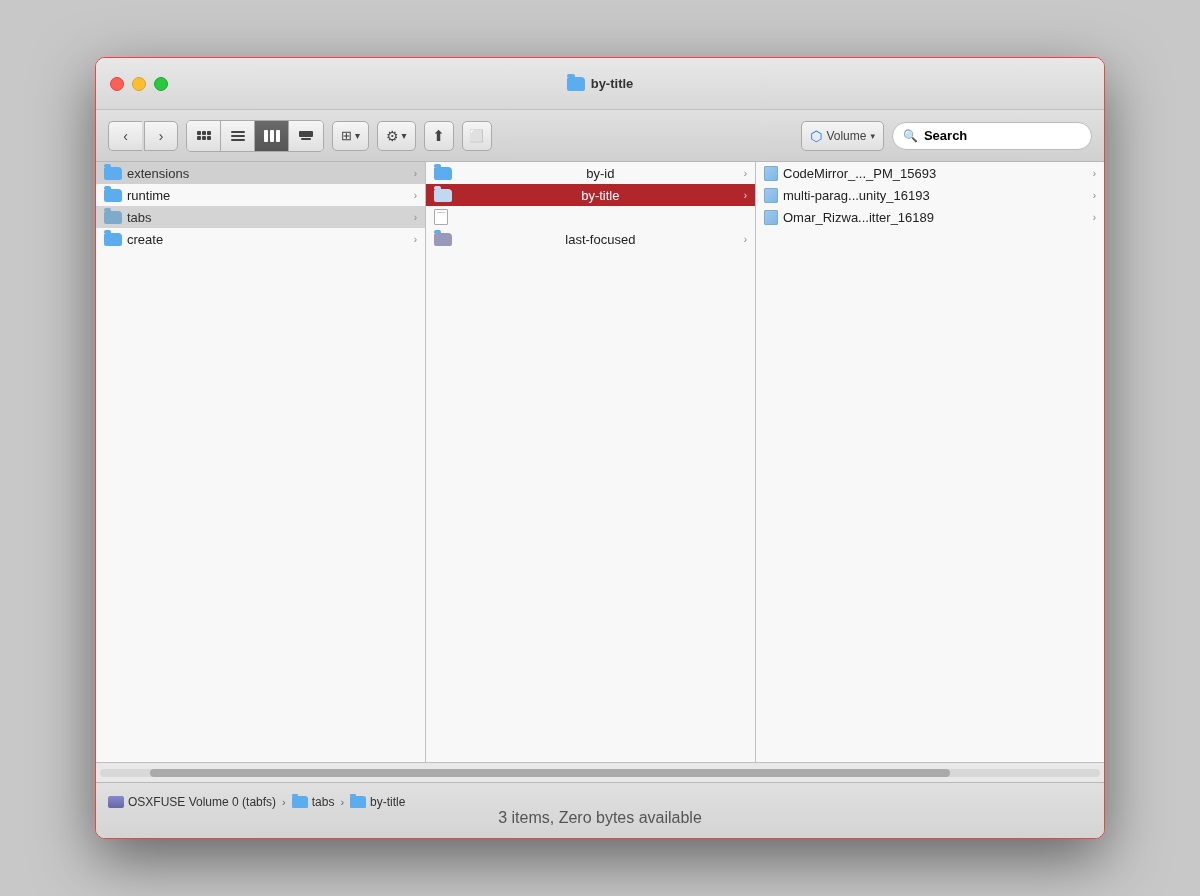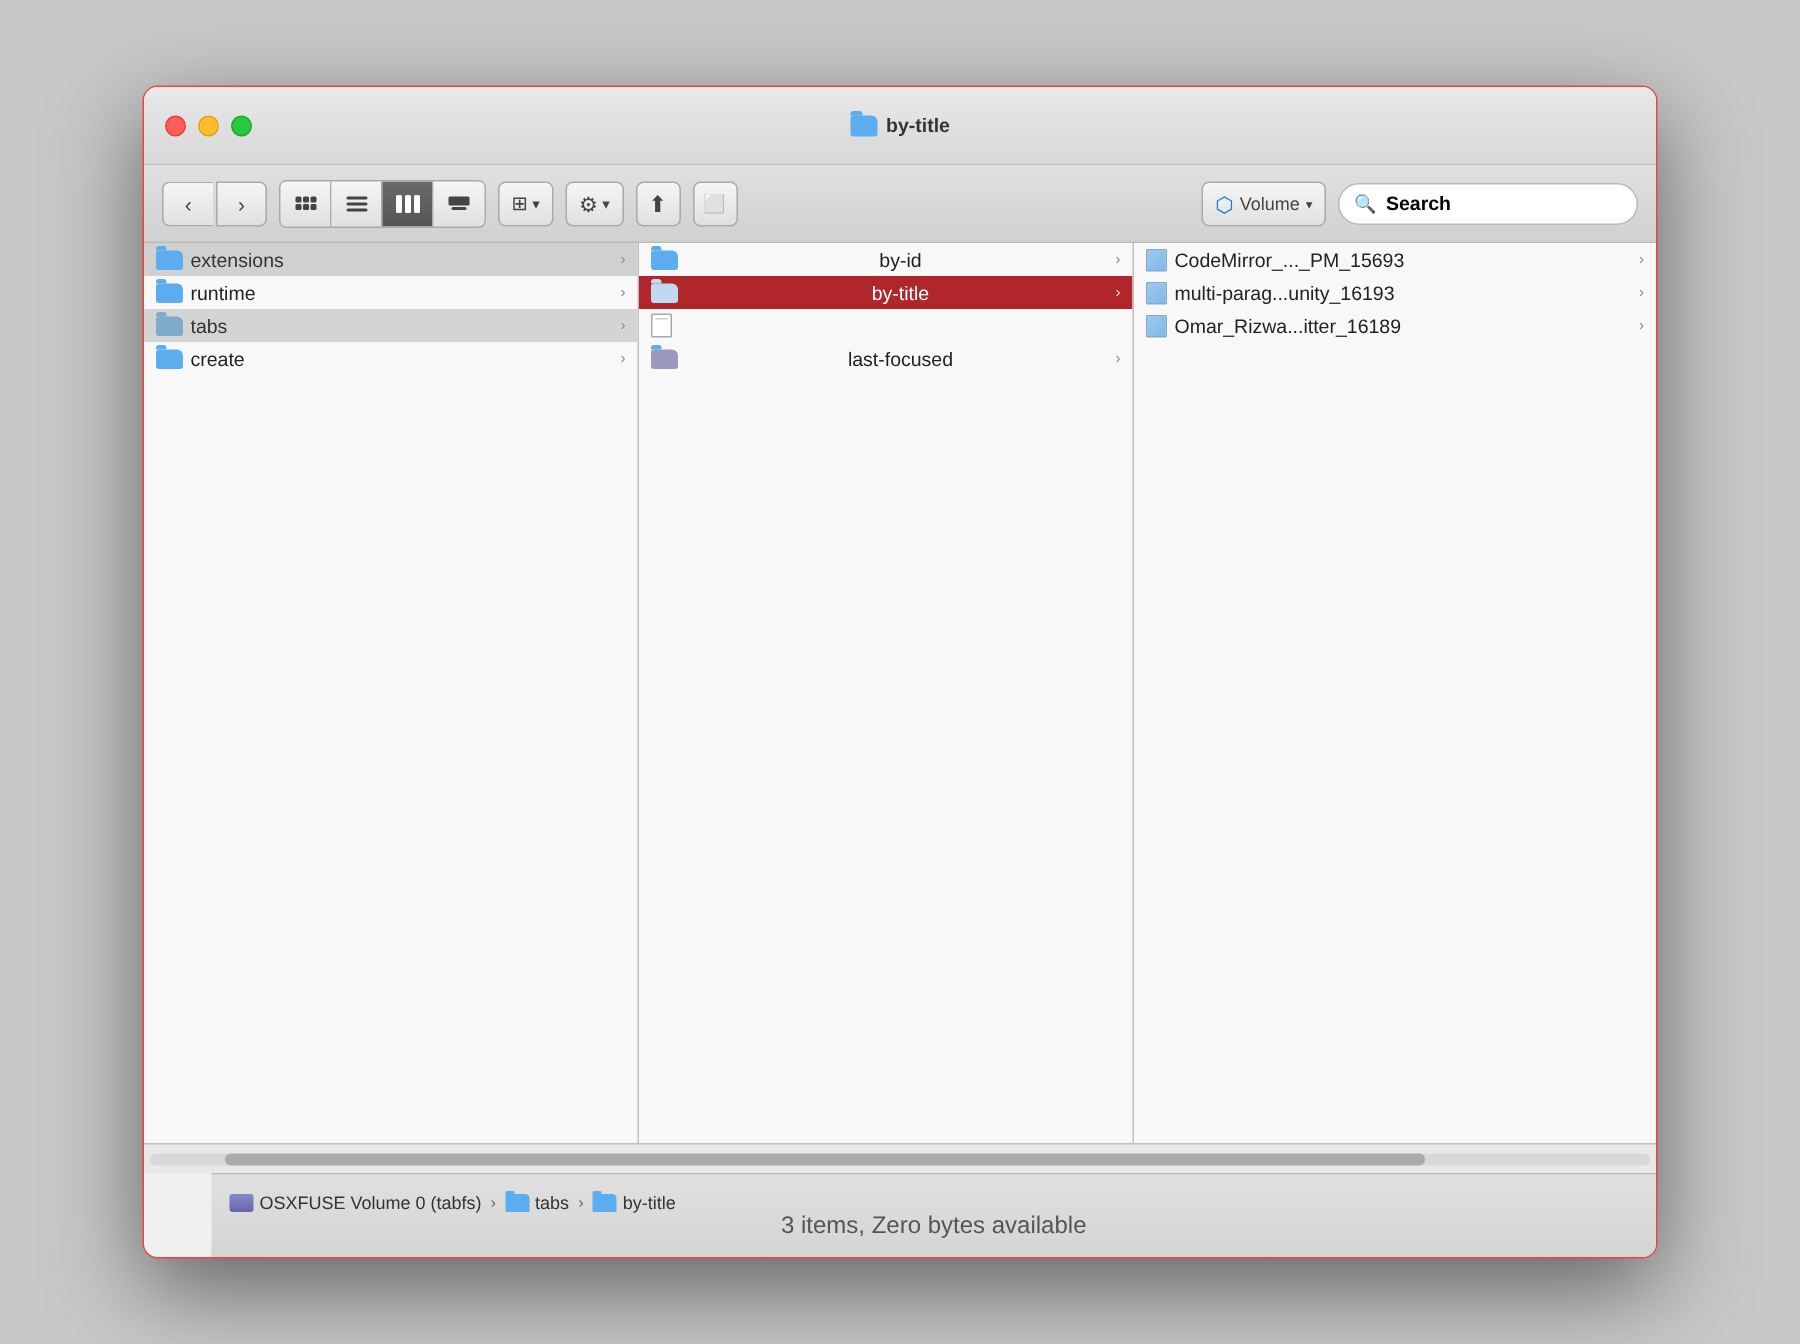--- a/index.html
+++ b/index.html
@@ -304,21 +304,20 @@
     
     .statusbar {
       background: linear-gradient(to bottom, #e0e0e0, #d4d4d4);
       border-top: 1px solid #b8b8b8;
       padding: 0 12px;
       height: 56px;
       display: flex;
       flex-direction: column;
       justify-content: center;
       gap: 0;
-      margin-left: 45px;
     }
     .breadcrumb {
       display: flex;
       align-items: center;
       gap: 6px;
       font-size: 12px;
       color: #333;
     }
     .breadcrumb-item {
       display: flex;

